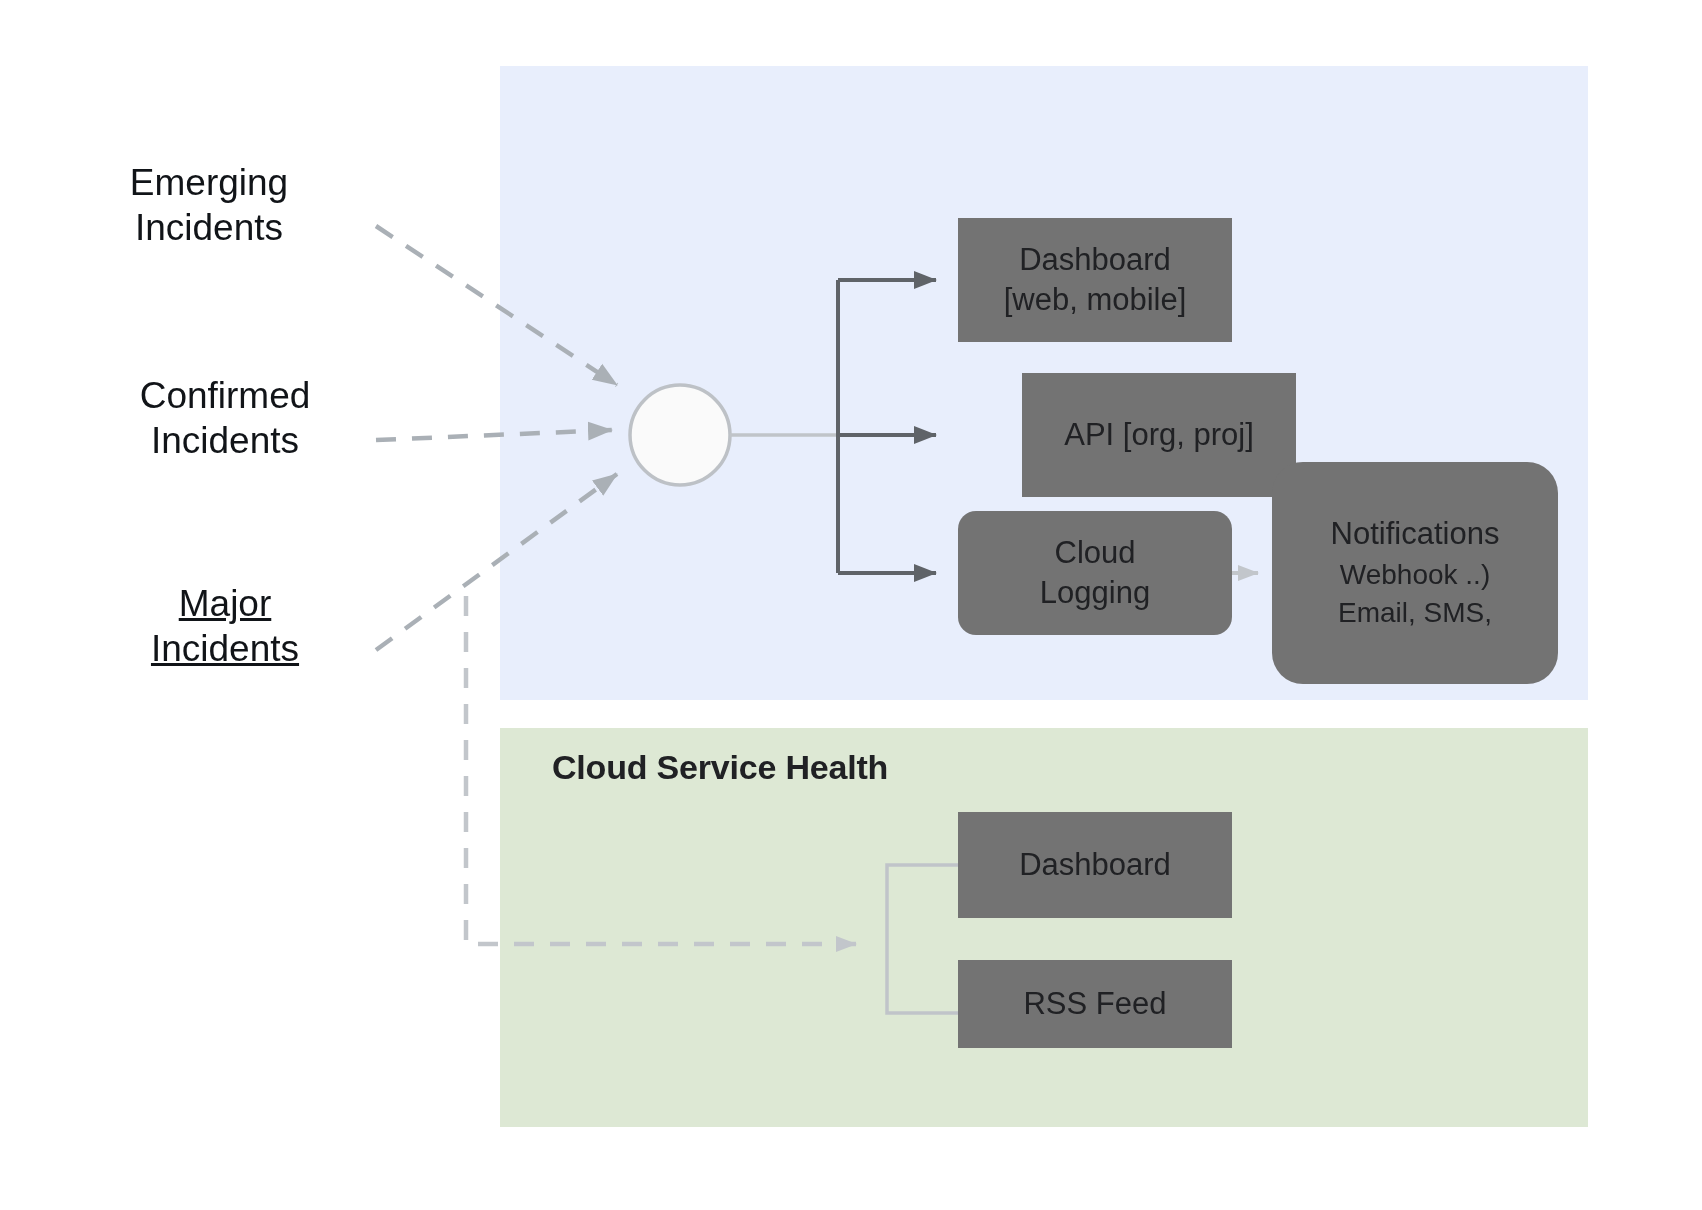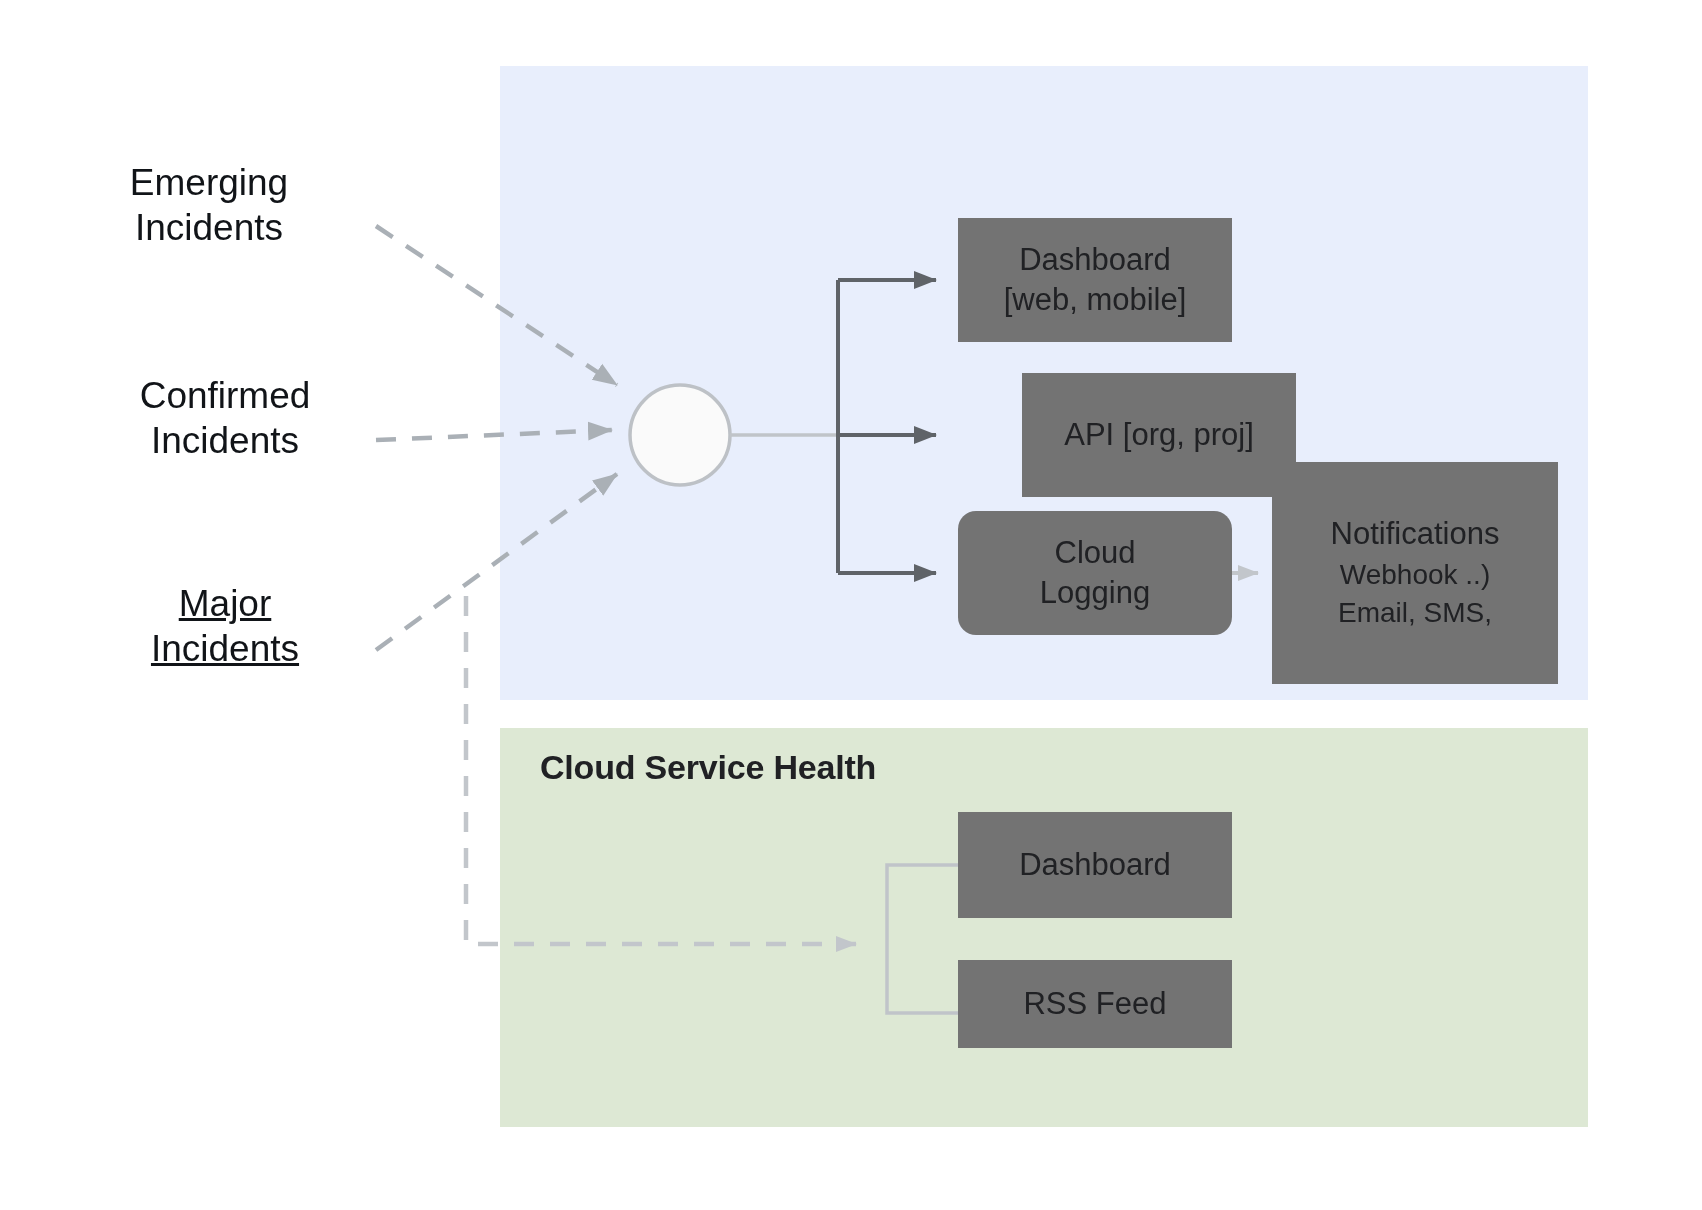--- a/index.html
+++ b/index.html
@@ -21,21 +21,21 @@
               font-size:37px;line-height:1.22;white-space:nowrap;}
 </style>
 </head>
 <body>
 
 <div id="stage">
 
   <div class="panel" style="left:500px;top:66px;width:1088px;height:634px;background:#e8eefc;"></div>
   <div class="panel" style="left:500px;top:728px;width:1088px;height:399px;background:#dde8d4;"></div>
 
-  <div class="panel-title" style="left:540px;top:748px;">Cloud Service Health</div>
+  <div class="panel-title" style="left:552px;top:748px;">Cloud Service Health</div>
 
   <svg class="layer" viewBox="0 0 1702 1210">
     <defs>
       <marker id="arrowDark" markerWidth="10" markerHeight="10" refX="9" refY="5" orient="auto" markerUnits="userSpaceOnUse">
         <path d="M0,0.6 L10,5 L0,9.4 Z" fill="#5f6368"></path>
       </marker>
       <marker id="arrowDash" markerWidth="26" markerHeight="22" refX="24" refY="11" orient="auto" markerUnits="userSpaceOnUse">
         <path d="M0,1.5 L25,11 L0,20.5 Z" fill="#aab0b6"></path>
       </marker>
       <marker id="arrowDashSm" markerWidth="22" markerHeight="18" refX="20" refY="9" orient="auto" markerUnits="userSpaceOnUse">
@@ -96,21 +96,21 @@
     </div>
   </div>
 
   <div class="node-box" style="left:958px;top:511px;width:274px;height:124px;border-radius:18px;">
     <div class="inner">
       <div>Cloud</div>
       <div>Logging</div>
     </div>
   </div>
 
-  <div class="node-box" style="left:1272px;top:462px;width:286px;height:222px;font-size:28px;line-height:1.38;">
+  <div class="node-box" style="left:1272px;top:462px;width:286px;height:222px;font-size:28px;line-height:1.38;border-radius:31px;">
     <div class="inner">
       <div style="font-size:31px;">Notifications</div>
       <div>Webhook ..)</div>
       <div>Email, SMS,</div>
     </div>
   </div>
 
   <div class="node-box" style="left:958px;top:812px;width:274px;height:106px;">
     <div class="inner">
       <div>Dashboard</div>

